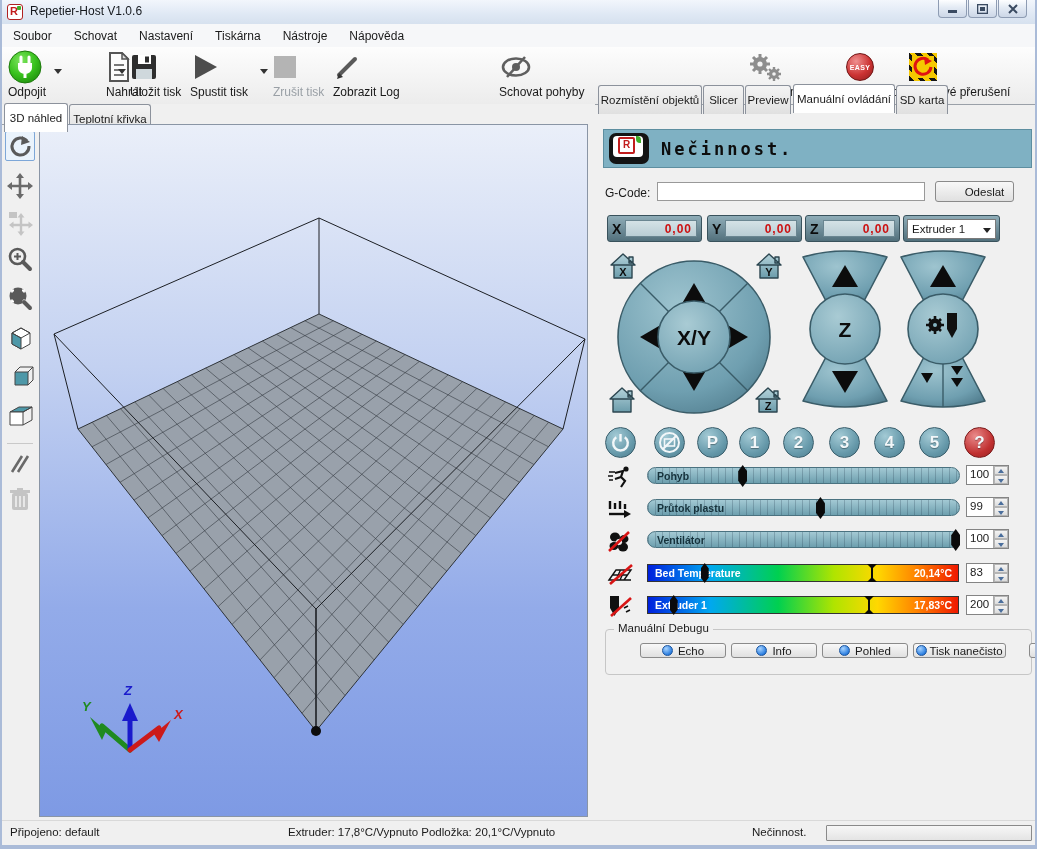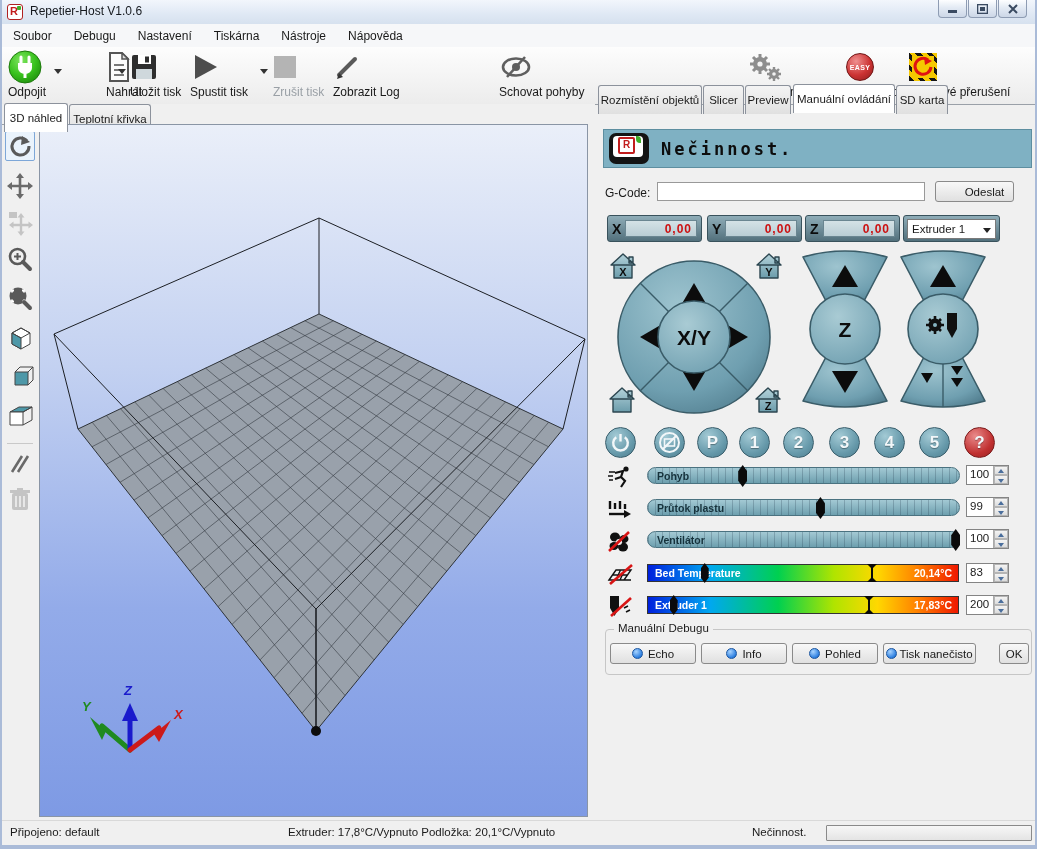--- a/index.html
+++ b/index.html
@@ -88,21 +88,21 @@
   .tbar .tname{position:absolute;left:7px;top:2px;font-size:10.5px;font-weight:bold;color:#fff;}
   .tbar .tcur{position:absolute;right:6px;top:2px;font-size:10.5px;font-weight:bold;color:#fff;}
   .tbar .dthumb{height:20px;top:-2px;width:8px;}
   .tmark{position:absolute;top:0;width:2px;height:100%;background:#0a0a0a;}
   .tmark::before,.tmark::after{content:"";position:absolute;left:-4px;width:0;height:0;border-left:5px solid transparent;border-right:5px solid transparent;}
   .tmark::before{top:-1px;border-top:5px solid #0a0a0a;}
   .tmark::after{bottom:-1px;border-bottom:5px solid #0a0a0a;}
   
   .group{position:absolute;left:10px;top:524px;width:427px;height:46px;border:1px solid #c6c6c6;border-radius:4px;box-sizing:border-box;}
   .group-label{position:absolute;left:8px;top:-8px;background:#f0f0f0;padding:0 4px;font-size:11.5px;}
-  .dbtn{position:absolute;top:13px;height:21px;display:flex;align-items:center;gap:5px;}
+  .dbtn{position:absolute;top:13px;height:15px;display:flex;align-items:center;gap:5px;margin-left:30px;}
   .led{width:11px;height:11px;border-radius:50%;background:radial-gradient(circle at 35% 30%,#a8d4ff,#2d7fe0 70%,#1a5fb0);border:1px solid #1a55a0;box-sizing:border-box;}
   
   .statusbar{position:absolute;left:0;top:820px;width:1037px;height:25px;background:#f0f0f0;border-top:1px solid #d9d9d9;font-size:11.5px;}
   .statusbar .st{position:absolute;top:5px;white-space:nowrap;}
   .progress{position:absolute;left:824px;top:4px;width:206px;height:16px;border:1px solid #8a8a8a;box-sizing:border-box;
     background:linear-gradient(180deg,#f7f7f7,#e4e4e4);border-radius:1px;}
   .bottom-edge{position:absolute;left:0;top:845px;width:1037px;height:4px;background:#aabbd8;}
   svg{display:block;}
   text{font-family:"Liberation Sans",sans-serif;}
 </style>
@@ -132,21 +132,21 @@
       <div class="wbtn">
           <svg width="10" height="10">
             <path d="M1,1 L9,9 M9,1 L1,9" stroke="#3a4a61" stroke-width="2"></path>
           </svg>
         </div>
     </div>
   </div>
 
   <div class="menubar">
     <span class="menu-item">Soubor</span>
-    <span class="menu-item">Debugu</span>
+    <span class="menu-item">Schovat</span>
     <span class="menu-item">Nastavení</span>
     <span class="menu-item">Tiskárna</span>
     <span class="menu-item">Nástroje</span>
     <span class="menu-item">Nápověda</span>
   </div>
 
   <div class="toolbar">
     <div class="tbitem" style="left:6px;">
       <div class="tbicon">
           <svg width="34" height="34">

